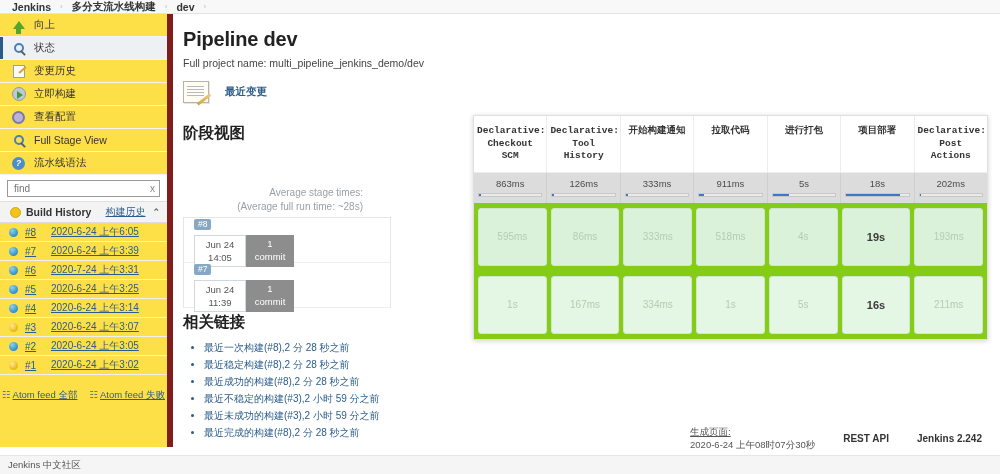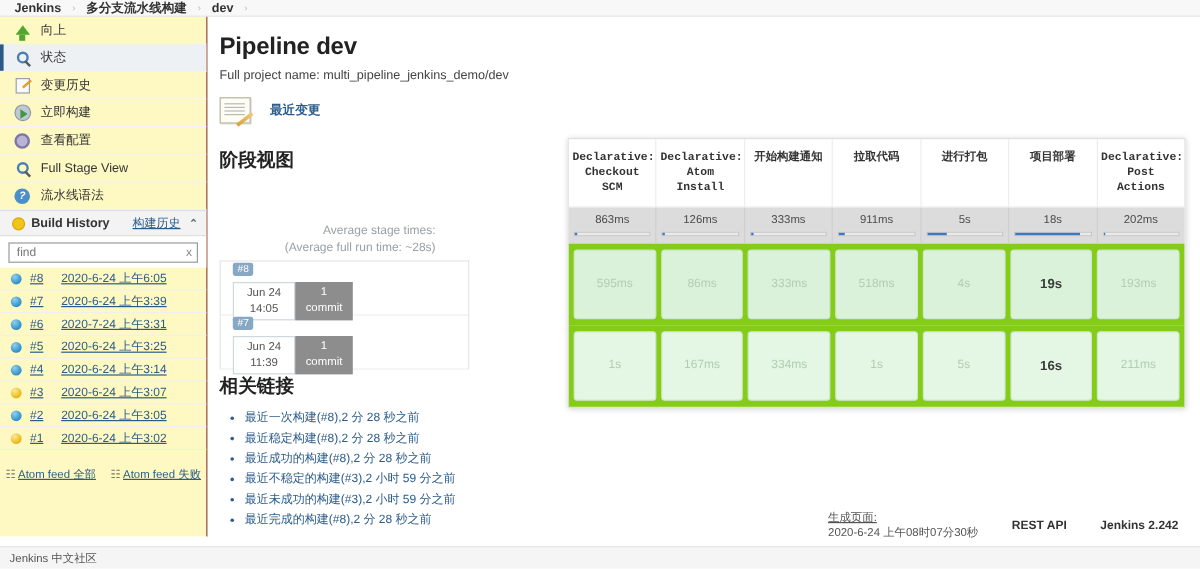--- a/index.html
+++ b/index.html
@@ -35,22 +35,22 @@
     font-size:8px;
     padding:0 7px;
   }
 
   
   #layout { display:flex; height:433px; }
 
   
   #sidebar {
     width:173px;
-    background:#fef9c3;
-    border-right:1px solid #7f1d1d;
+    background:#fde047;
+    border-right:6px solid #7f1d1d;
     flex:none;
   }
   .task {
     height:23px;
     display:flex;
     align-items:center;
     padding-left:10px;
     font-size:10.5px;
     color:#333;
     cursor:pointer;
@@ -270,35 +270,35 @@
       <span class="tlabel">Full Stage View</span>
     </div>
 
     <div class="task">
       <span class="tico">
           <i class="ic-help">?</i>
         </span>
       <span class="tlabel">流水线语法</span>
     </div>
 
-    <div id="bh-header">
-      <span class="tico">
-          <i class="ic-sun"></i>
-        </span>
-      <span>Build History</span>
-      <span class="spacer"></span>
-      <a href="#">构建历史</a>
-      <span class="chev">⌃</span>
-    </div>
-
     <div id="find-wrap">
       <div id="find-box">
         <input type="text" placeholder="find" style="">
         <span class="clr">x</span>
       </div>
+    </div>
+
+    <div id="bh-header">
+      <span class="tico">
+          <i class="ic-sun"></i>
+        </span>
+      <span>Build History</span>
+      <span class="spacer"></span>
+      <a href="#">构建历史</a>
+      <span class="chev">⌃</span>
     </div>
 
     <div id="bh-rows">
         <div class="bh-row">
           <span class="ball blue"></span>
           <a class="num" href="#">#8</a>
           <a class="date" href="#">2020-6-24 上午6:05</a>
         </div>
         <div class="bh-row">
           <span class="ball blue"></span>
@@ -373,21 +373,21 @@
           <div class="rowbox">
             <div class="datebox">Jun 24<br>11:39</div>
             <div class="cmtbox">1<br>commit</div>
           </div>
         </div>
       </div>
 
     <div id="stage-panel">
       <div class="stage-head" id="stage-head">
           <div class="sc">Declarative: Checkout SCM</div>
-          <div class="sc">Declarative: Atom Install</div>
+          <div class="sc">Declarative: Tool History</div>
           <div class="sc">开始构建通知</div>
           <div class="sc">拉取代码</div>
           <div class="sc">进行打包</div>
           <div class="sc">项目部署</div>
           <div class="sc">Declarative: Post Actions</div>
         </div>
       <div class="avg-row" id="avg-row">
           <div class="ac">
             <div>863ms</div>
             <div class="pbar">

